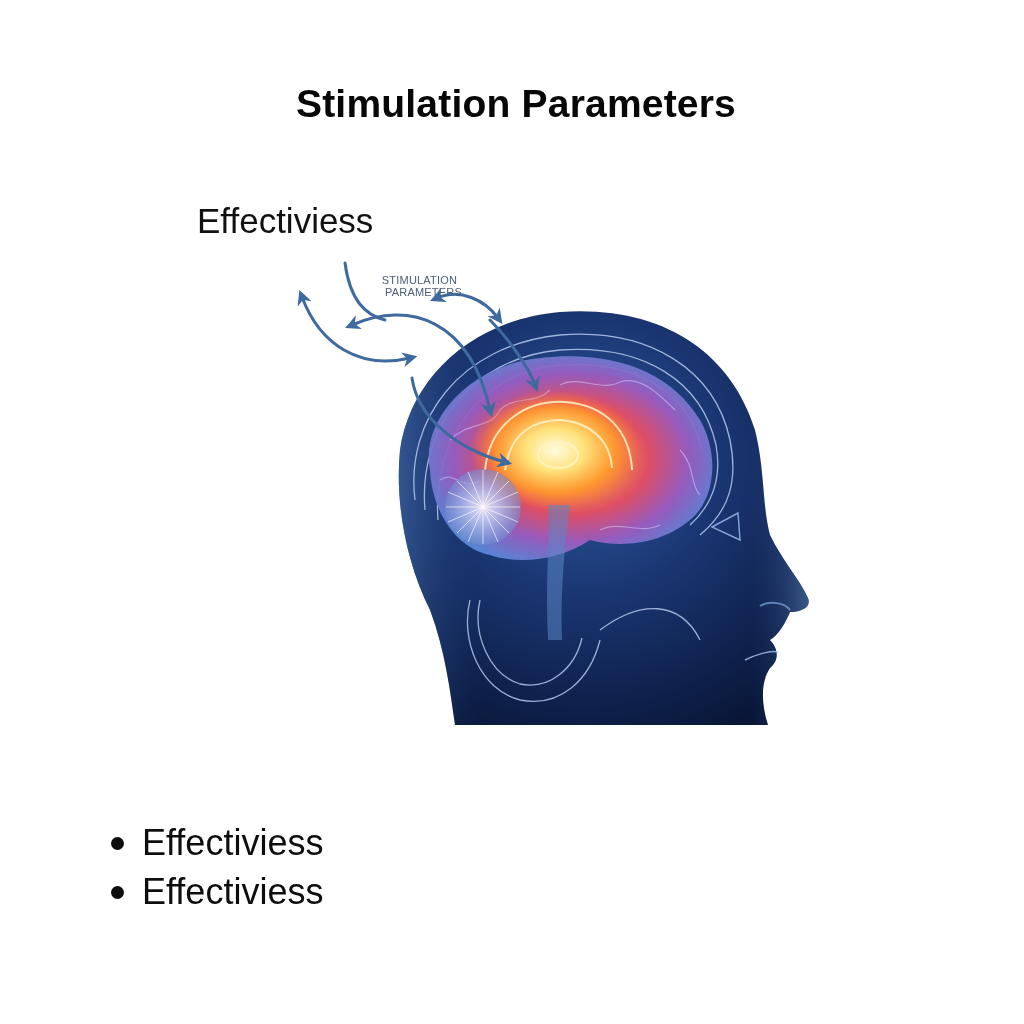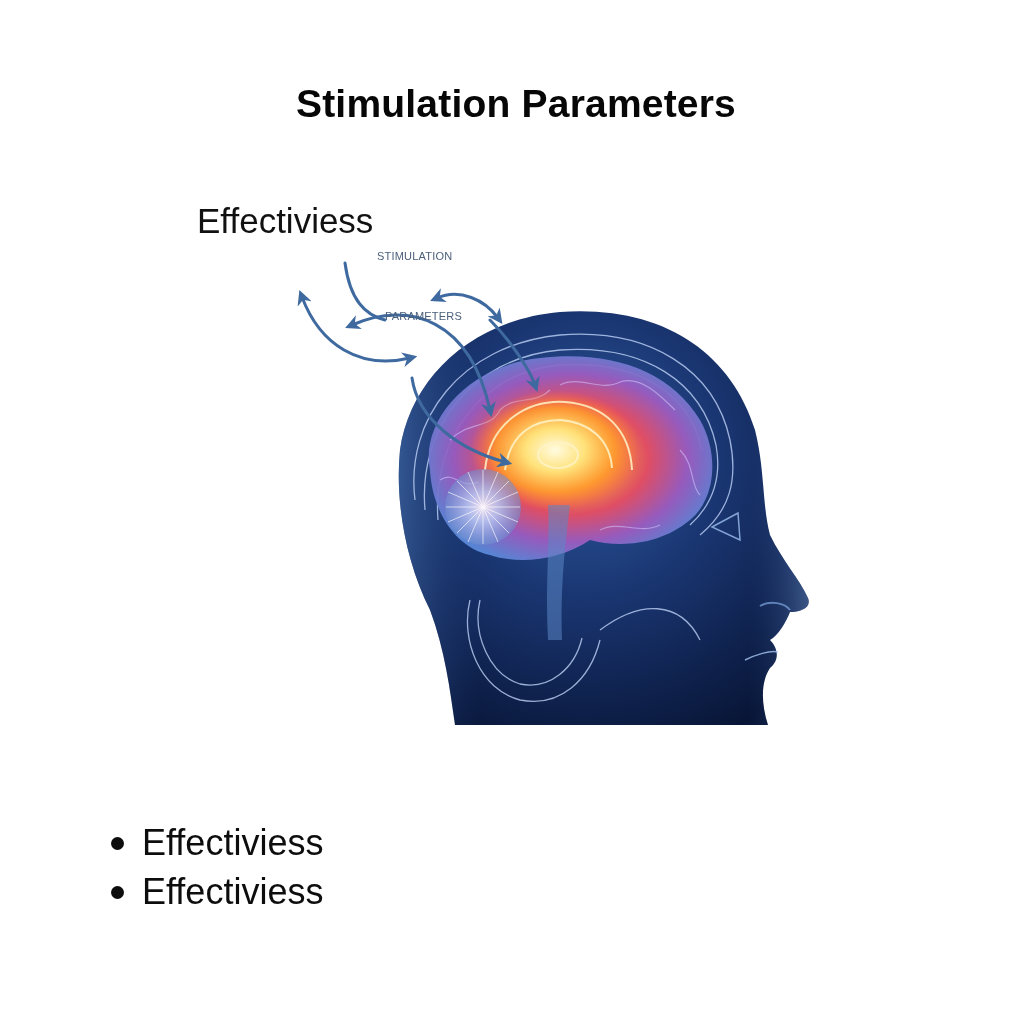--- a/index.html
+++ b/index.html
@@ -29,28 +29,29 @@
     .side-label {
       position: absolute;
       left: 197px;
       top: 201px;
       font-size: 35px;
       color: #111111;
     }
     .callout {
       position: absolute;
       left: 377px;
-      top: 250px;
+      top: 274px;
       font-size: 11px;
       line-height: 12px;
       color: #4a5f7a;
       letter-spacing: 0.2px;
+      text-align: center;
     }
     .callout span { display: block; }
-    .callout .l2 { padding-left: 8px; margin-top: 48px; }
+    .callout .l2 { padding-left: 8px; }
     .illustration {
       position: absolute;
       left: 0;
       top: 0;
       width: 1024px;
       height: 1024px;
     }
     .bullets {
       position: absolute;
       left: 105px;

